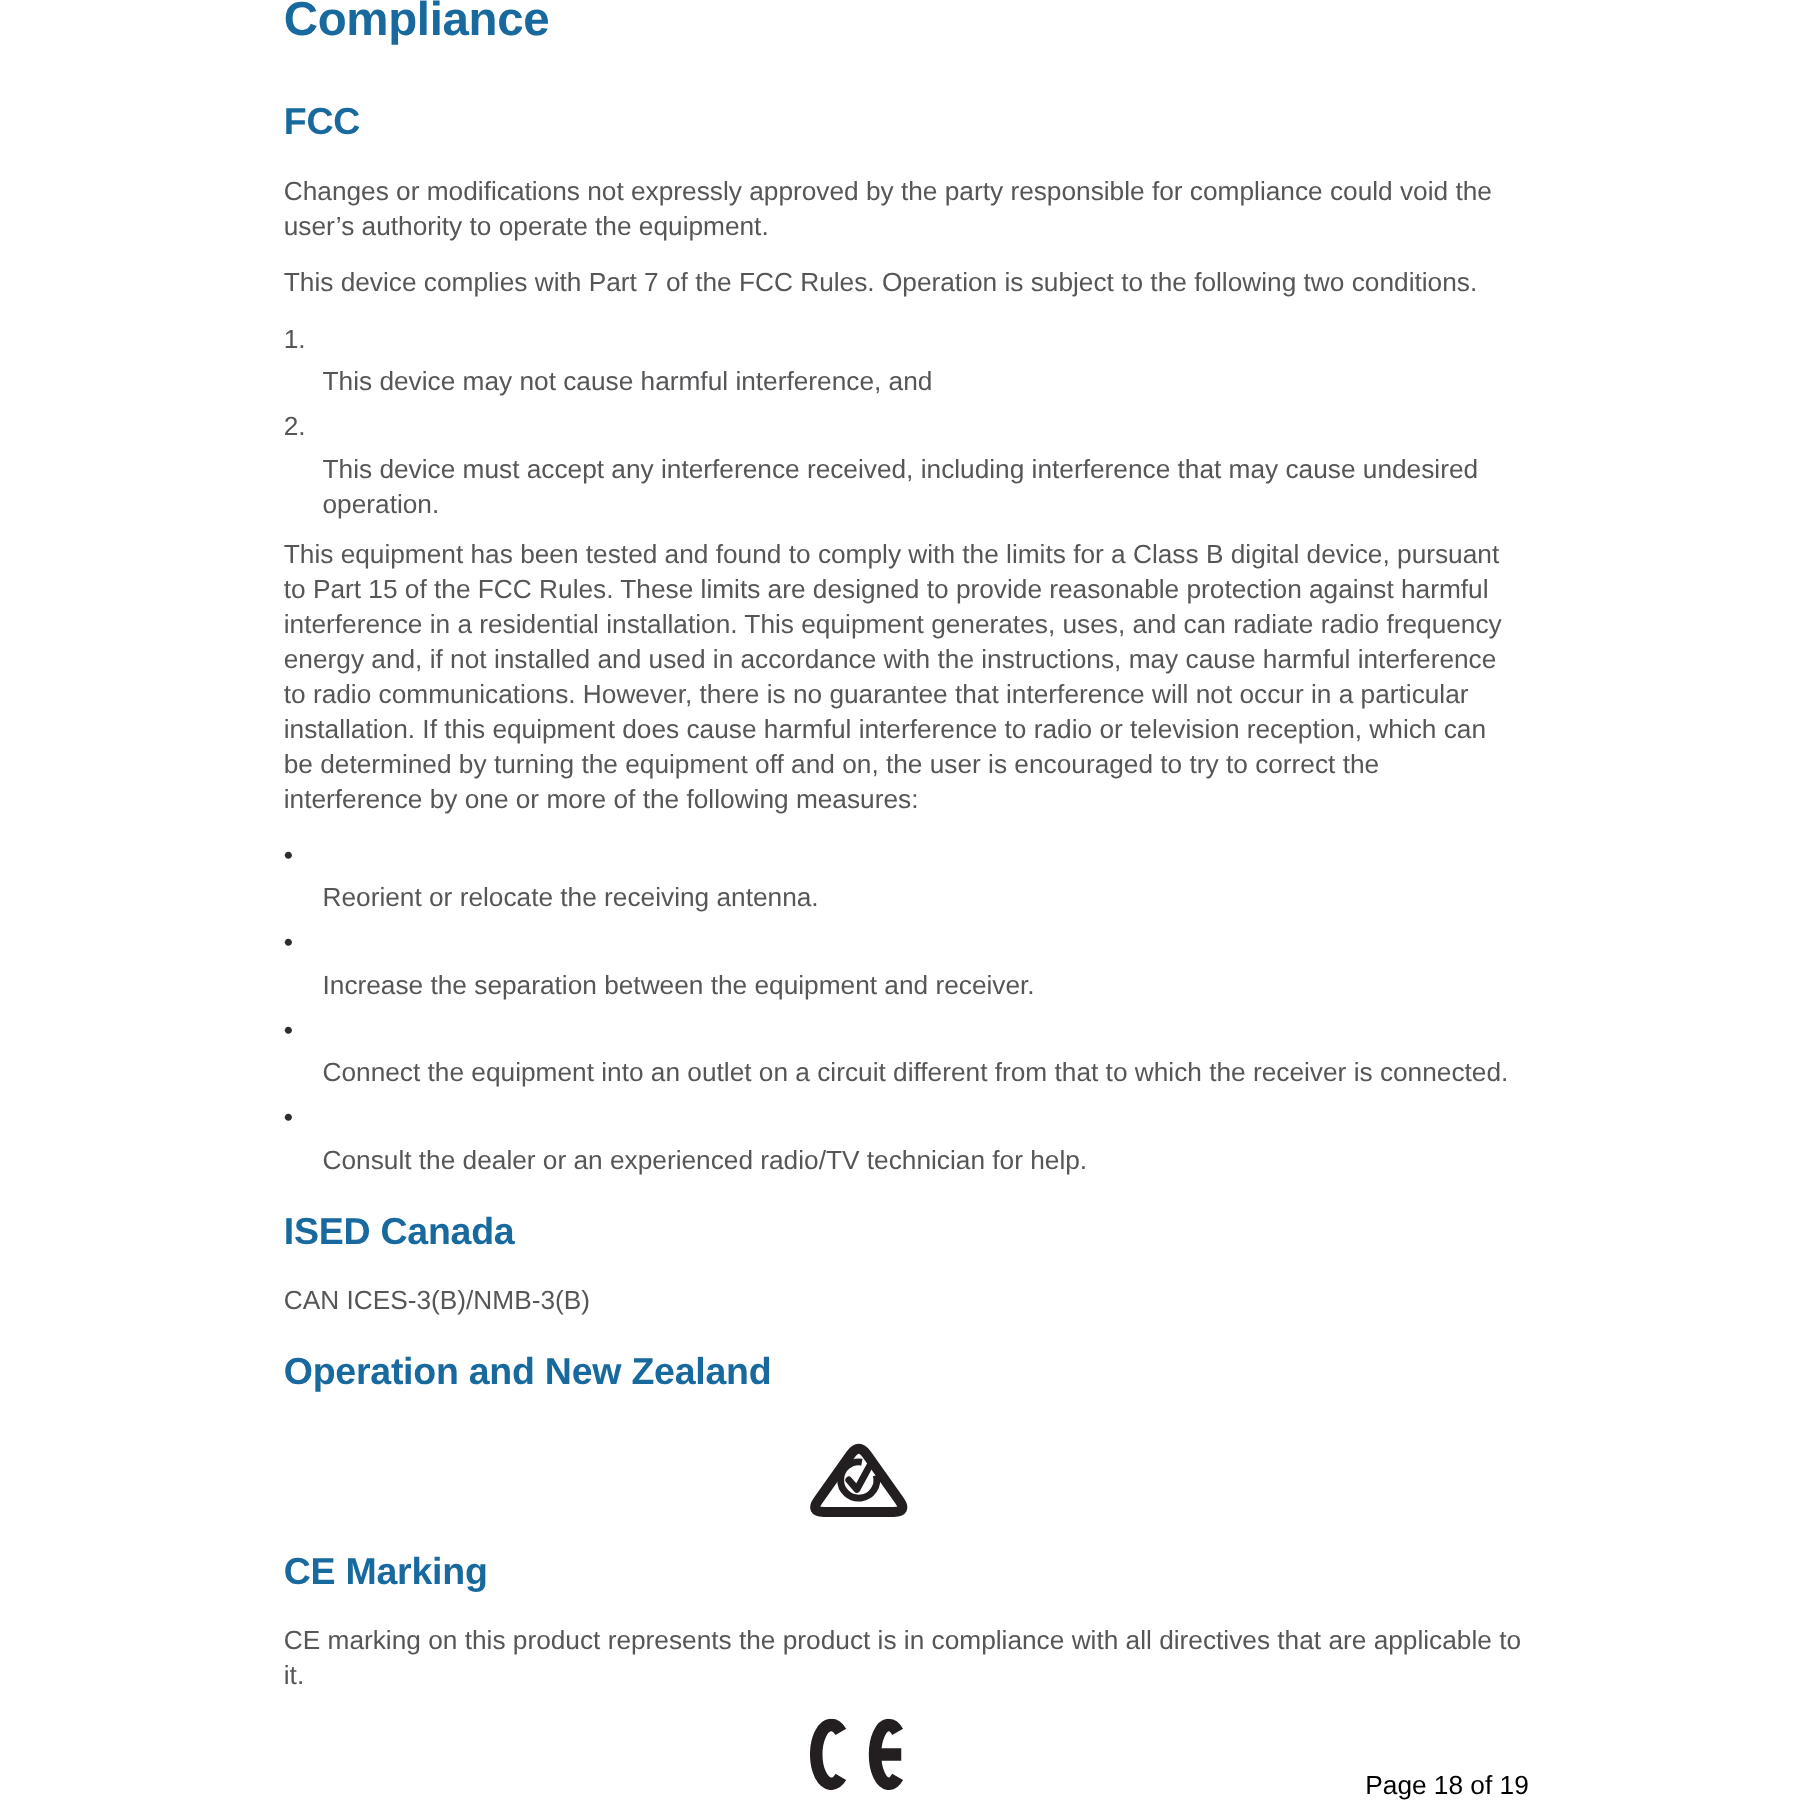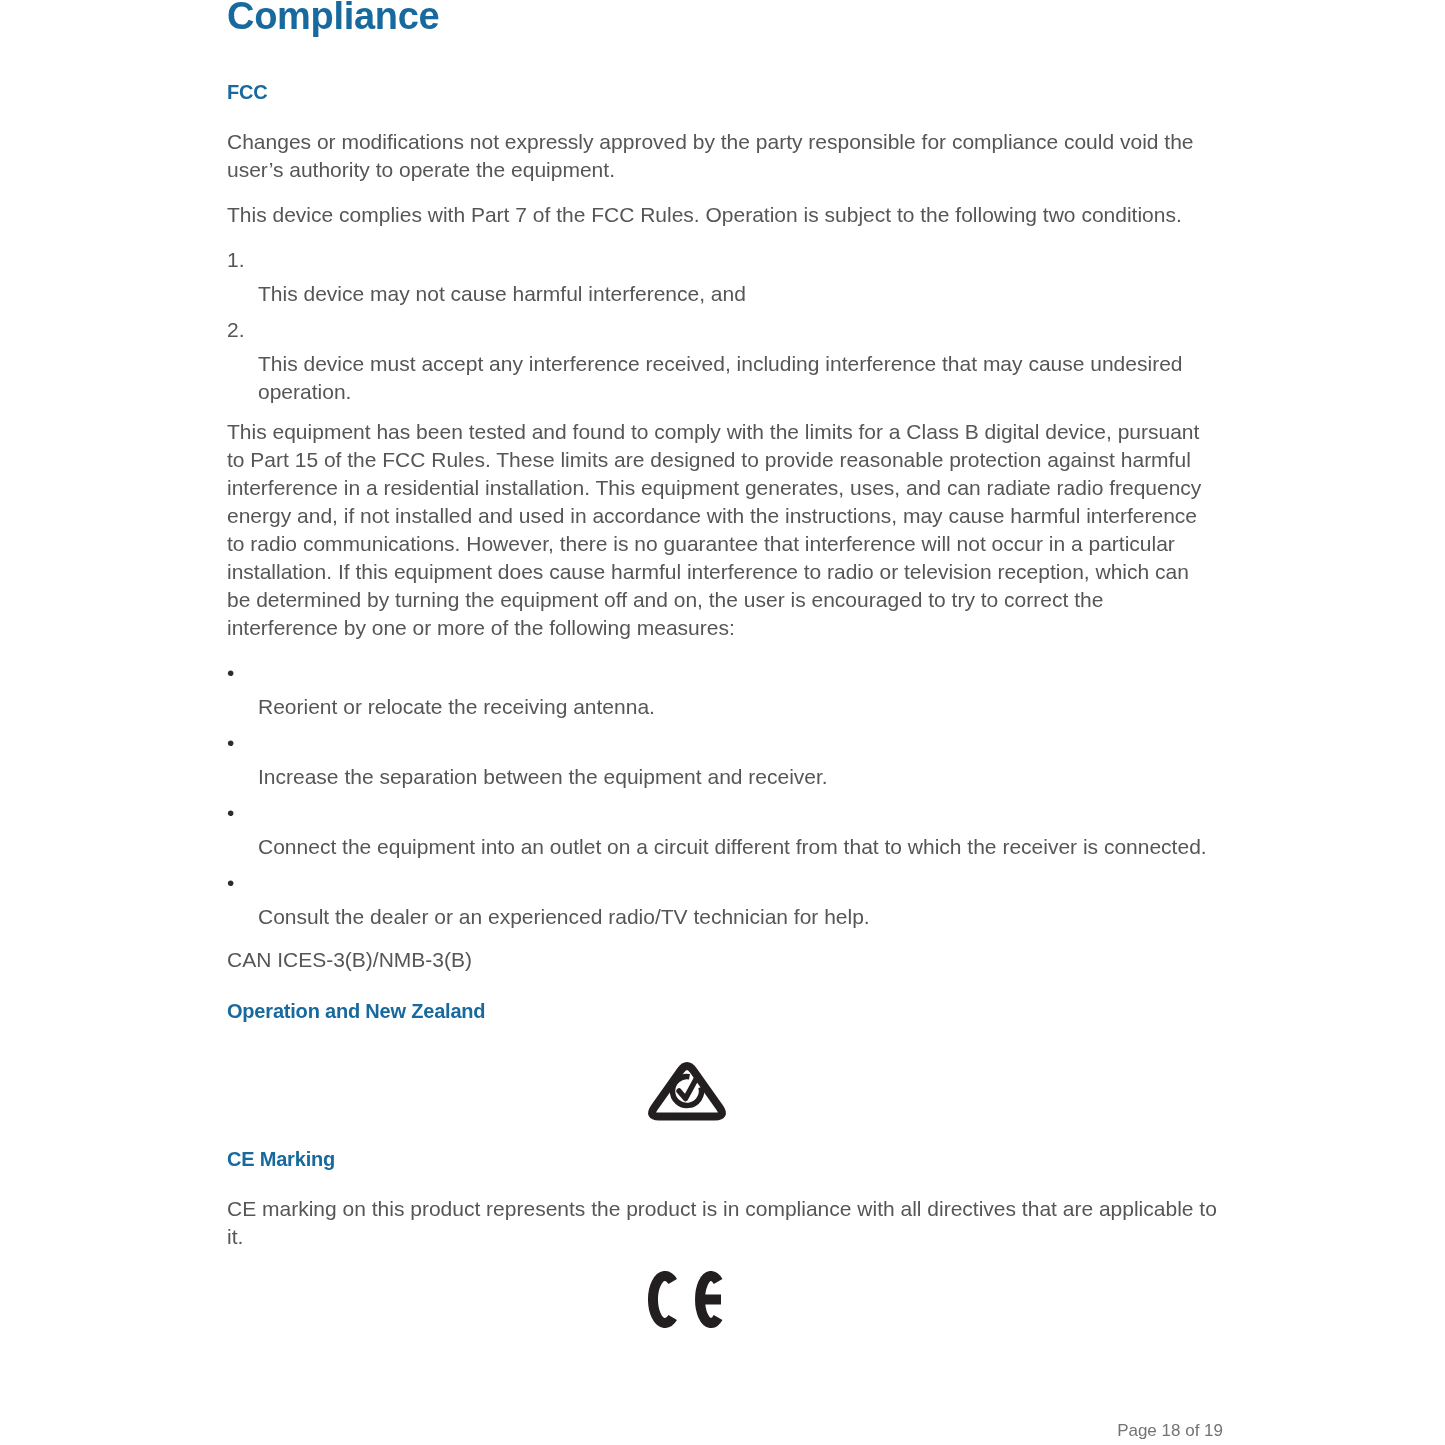--- a/index.html
+++ b/index.html
@@ -22,21 +22,21 @@
   }
   h1.doc-title {
     font-size: 38px;
     font-weight: 700;
     color: #17699e;
     line-height: 1.0;
     letter-spacing: -0.3px;
     margin: -3px 0 46px 0;
   }
   h2.sec-heading {
-    font-size: 20px;
+    font-size: 30px;
     font-weight: 700;
     color: #17699e;
     line-height: 1.15;
     letter-spacing: -0.2px;
     margin: 26px 0 24px 0;
   }
   p.body-text {
     font-size: 21px;
     line-height: 28px;
     color: #565659;
@@ -67,22 +67,22 @@
   .logo-row {
     margin: 0;
   }
   .logo-row svg { display: block; }
   .rcm-wrap { margin: 33px 0 16px 415px; }
   .ce-wrap   { margin: 20px 0 0 421px; }
   .page-footer {
     position: absolute;
     right: 222px;
     bottom: 4px;
-    font-size: 17px;
-    color: #737373;
+    font-size: 21px;
+    color: #000000;
   }
 </style>
 </head>
 <body>
 
 <div class="page">
 
   <h1 class="doc-title">Compliance</h1>
 
   <section>
@@ -119,20 +119,21 @@
         <span class="li-text">Connect the equipment into an outlet on a circuit different from that to which the receiver is connected.</span>
       </li>
       <li>
         <span class="li-marker">•</span>
         <span class="li-text">Consult the dealer or an experienced radio/TV technician for help.</span>
       </li>
     </ul>
   </section>
 
   <section>
+    <h2 class="sec-heading">ISED Canada</h2>
     <p class="body-text">CAN ICES-3(B)/NMB-3(B)</p>
   </section>
 
   <section>
     <h2 class="sec-heading">Operation and New Zealand</h2>
     <div class="logo-row rcm-wrap">
       <svg width="90" height="66" viewBox="0 0 90 66" fill="none" xmlns="http://www.w3.org/2000/svg" aria-hidden="true">
         <path d="M 38.6 14.5 Q 45 5.5 51.4 14.5 L 77.6 51.5 Q 84 60.5 73 60.5 L 17 60.5 Q 6 60.5 12.4 51.5 Z" stroke="#231f20" stroke-width="8" fill="none" stroke-linejoin="round"></path>
         <path d="M 59.0 31.2 A 14.5 14.5 0 1 1 47.5 20.7" stroke="#231f20" stroke-width="5.5" fill="none" stroke-linecap="butt"></path>
         <path d="M 37 35 L 43.5 42.5 L 56 19.5" stroke="#231f20" stroke-width="5.5" fill="none" stroke-linecap="round" stroke-linejoin="round"></path>

